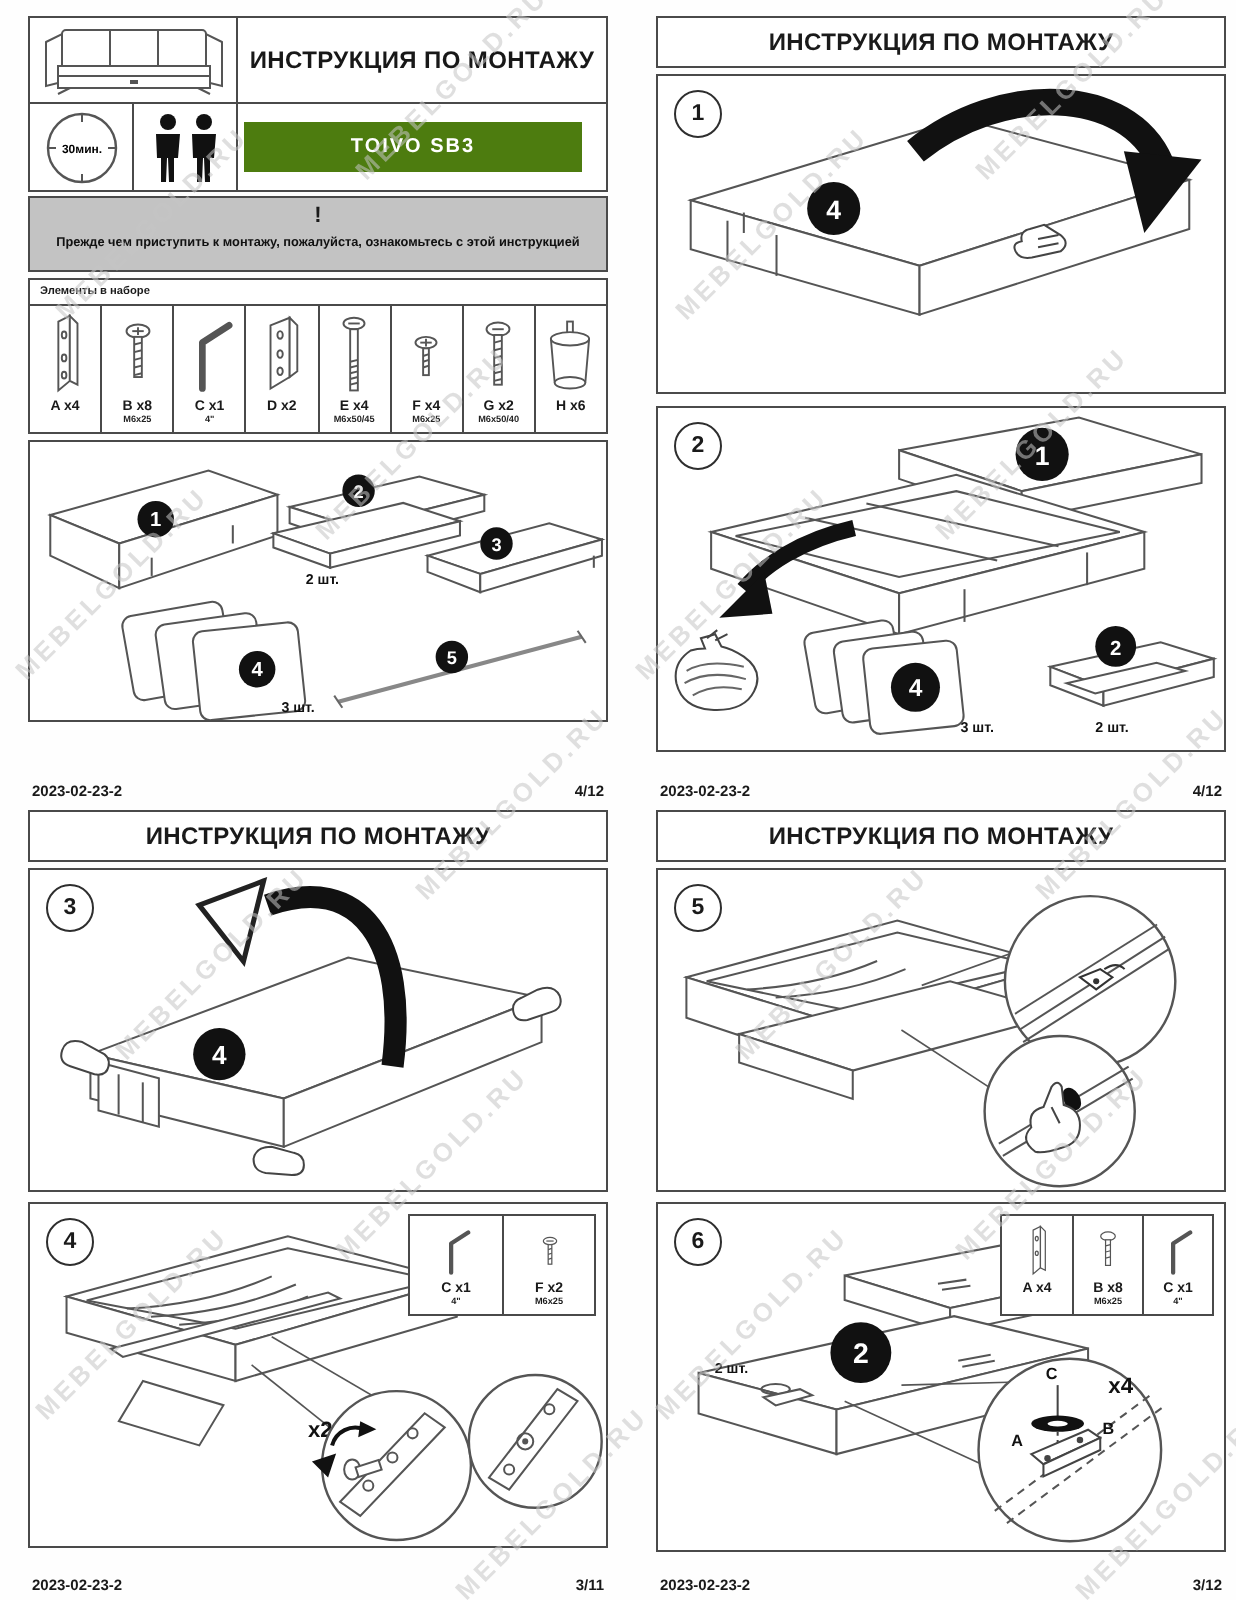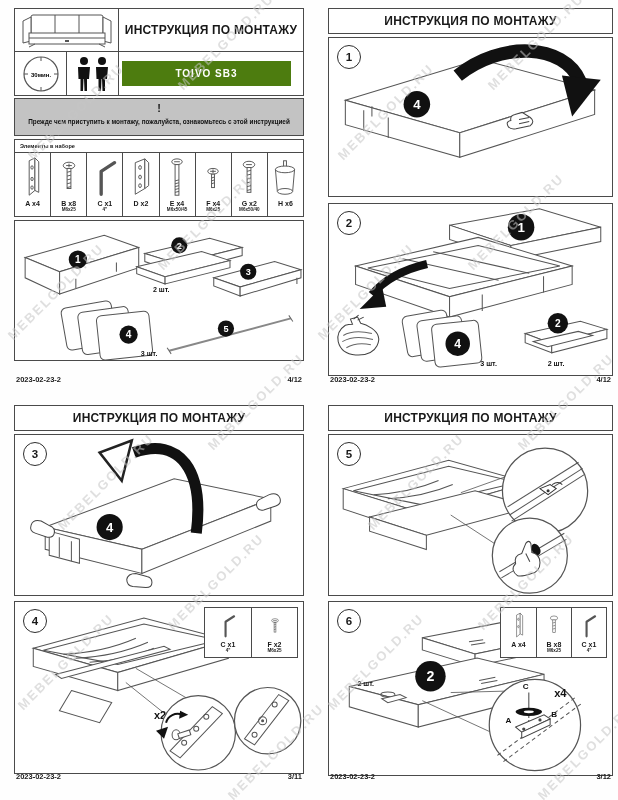--- a/index.html
+++ b/index.html
@@ -59,21 +59,21 @@
   .diag text.wtx{fill:#fff;}
   
   .inset{position:absolute;top:5px;right:5px;border:1px solid #4a4a4a;display:flex;background:#fff;z-index:4;}
   .icell{width:46px;text-align:center;border-left:1px solid #4a4a4a;padding:3px 1px 2px;box-sizing:border-box;}
   .icell:first-child{border-left:none;}
   .iicon{height:30px;display:flex;align-items:center;justify-content:center;}
   .ilabel{font-size:7px;font-weight:700;}
   .ispec{font-size:4.6px;font-weight:700;height:7px;}
   .inset.small .icell{width:35px;}
   
-  .pfooter{position:absolute;left:2px;right:2px;bottom:16px;display:flex;justify-content:space-between;
+  .pfooter{position:absolute;left:2px;right:2px;bottom:0;display:flex;justify-content:space-between;
            font-size:7.5px;font-weight:700;color:#1a1a1a;}
 </style>
 </head>
 <body>
 
 <div class="canvas">
 
   <section class="page" id="p1">
     <div class="hdr-grid">
       <div class="cell sofa-cell">

